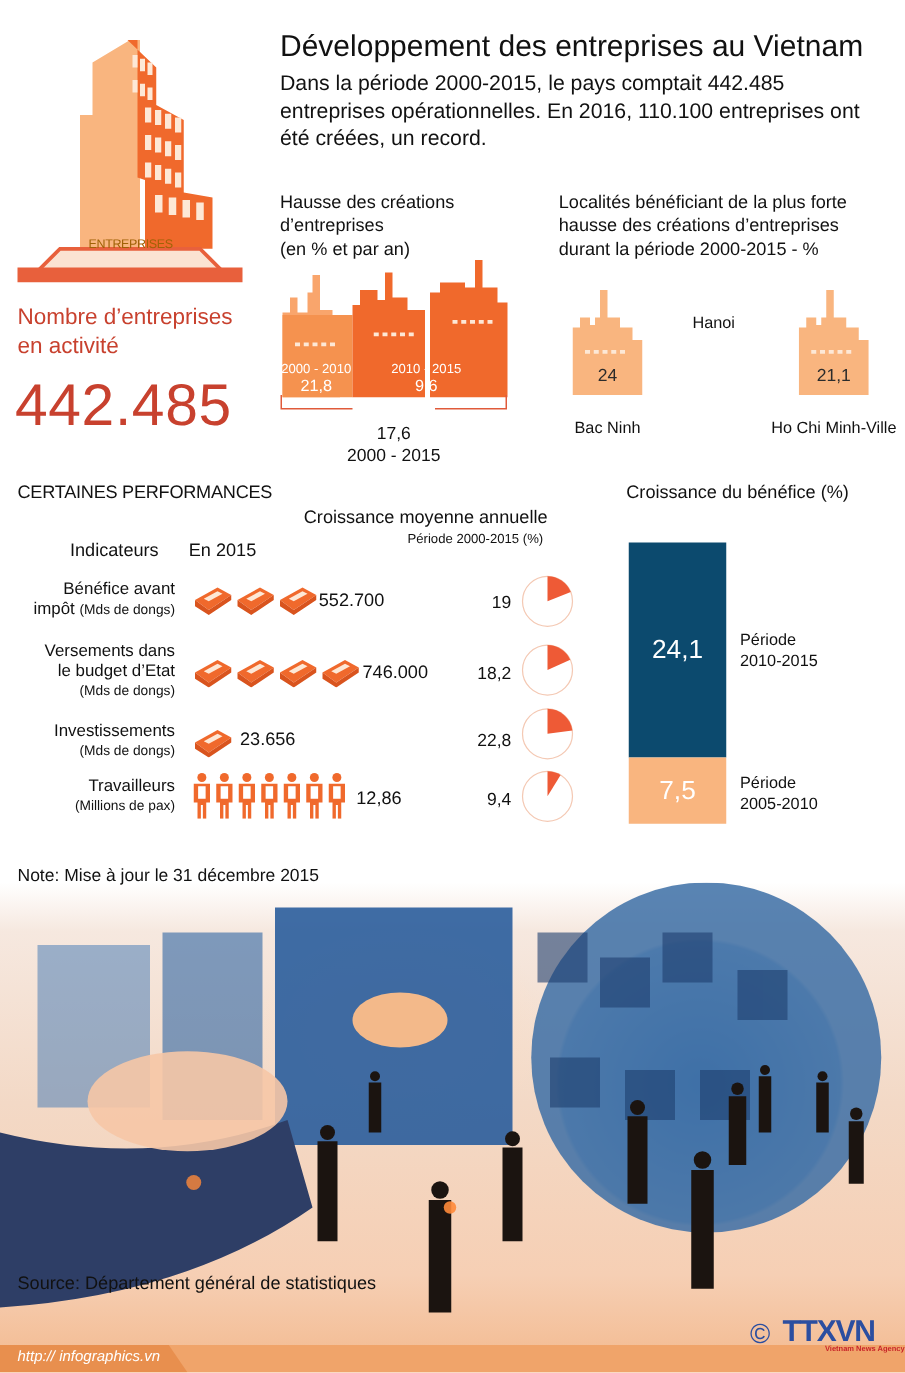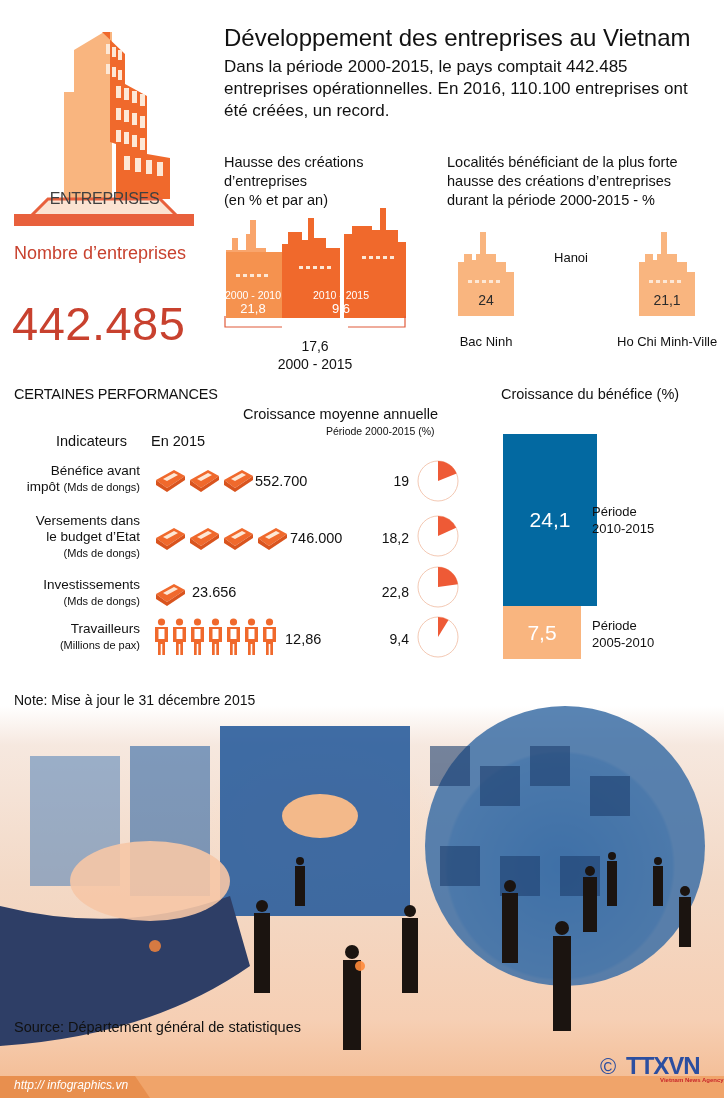--- a/index.html
+++ b/index.html
@@ -41,21 +41,21 @@
   .perf-row { position: absolute; left: 0; width: 470px; }
   .ind-label { position: absolute; right: 330px; text-align: right; font-size: 13.5px; line-height: 16px; color: #111; white-space: nowrap; }
   .ind-label .small { font-size: 11px; }
   .icons { position: absolute; left: 154px; display: flex; gap: 2px; align-items: flex-end; }
   .icon-val { position: absolute; font-size: 14.5px; color: #111; }
   .growth-val { position: absolute; right: 61px; font-size: 14px; color: #111; text-align: right; }
   .pie { position: absolute; left: 417px; width: 42px; height: 42px; }
 
   
   .ben-title { left: 501px; top: 386px; font-size: 14.5px; color: #111; }
-  .bar-top { left: 503px; top: 434px; width: 94px; height: 172px; background: #0369a1; color: #fff; font-size: 21px; display: flex; align-items: center; justify-content: center; }
+  .bar-top { left: 503px; top: 434px; width: 78px; height: 172px; background: #0c4a6e; color: #fff; font-size: 21px; display: flex; align-items: center; justify-content: center; }
   .bar-bot { left: 503px; top: 606px; width: 78px; height: 53px; background: #f9b57f; color: #fff; font-size: 21px; display: flex; align-items: center; justify-content: center; }
   .bar-lab { font-size: 13px; line-height: 17px; color: #111; }
 
   
   .note { left: 14px; top: 692px; font-size: 14px; color: #111; z-index: 3; }
   .photo { left: 0; top: 706px; width: 724px; height: 392px; overflow: hidden;
     background:
       radial-gradient(ellipse 120px 90px at 320px 120px, rgba(255,220,190,0.7), transparent),
       radial-gradient(ellipse 160px 160px at 560px 160px, rgba(60,110,170,0.9), rgba(90,140,190,0.5) 70%, transparent 72%),
       linear-gradient(180deg, #ffffff 0%, #f6e8df 10%, #f3d9c6 45%, #f6cfb4 80%, #f3b98e 100%);
@@ -99,24 +99,25 @@
       <rect x="112" y="142" width="6" height="14"></rect>
         <rect x="123" y="144" width="6" height="14"></rect>
         <rect x="134" y="146" width="6" height="14"></rect>
         <rect x="145" y="148" width="6" height="14"></rect>
     </g>
 
     <polygon points="36,185 148,185 168,205 16,205" fill="#fbe3d2" stroke="#e8603c" stroke-width="3"></polygon>
     <rect x="2" y="200" width="180" height="12" fill="#e8603c"></rect>
   </svg>
 </div>
-<div class="abs" style="left:12px;top:190px;width:185px;text-align:center;font-size:16px;color:#404040;letter-spacing:-0.3px;">ENTREPRISES</div>
+<div class="abs" style="left:12px;top:190px;width:185px;text-align:center;font-size:10px;color:#a16207;letter-spacing:-0.3px;">ENTREPRISES</div>
 
 <div class="abs hero-label">
   <div>Nombre d’entreprises</div>
+  <div>en activité</div>
 </div>
 <div class="abs hero-value">442.485</div>
 
 <div class="abs title">Développement des entreprises au Vietnam</div>
 <div class="abs lead">Dans la période 2000-2015, le pays comptait 442.485 entreprises opérationnelles. En 2016, 110.100 entreprises ont été créées, un record.</div>
 
 <div class="abs hausse-title">
   <div>Hausse des créations</div>
   <div>d’entreprises</div>
   <div>(en % et par an)</div>

